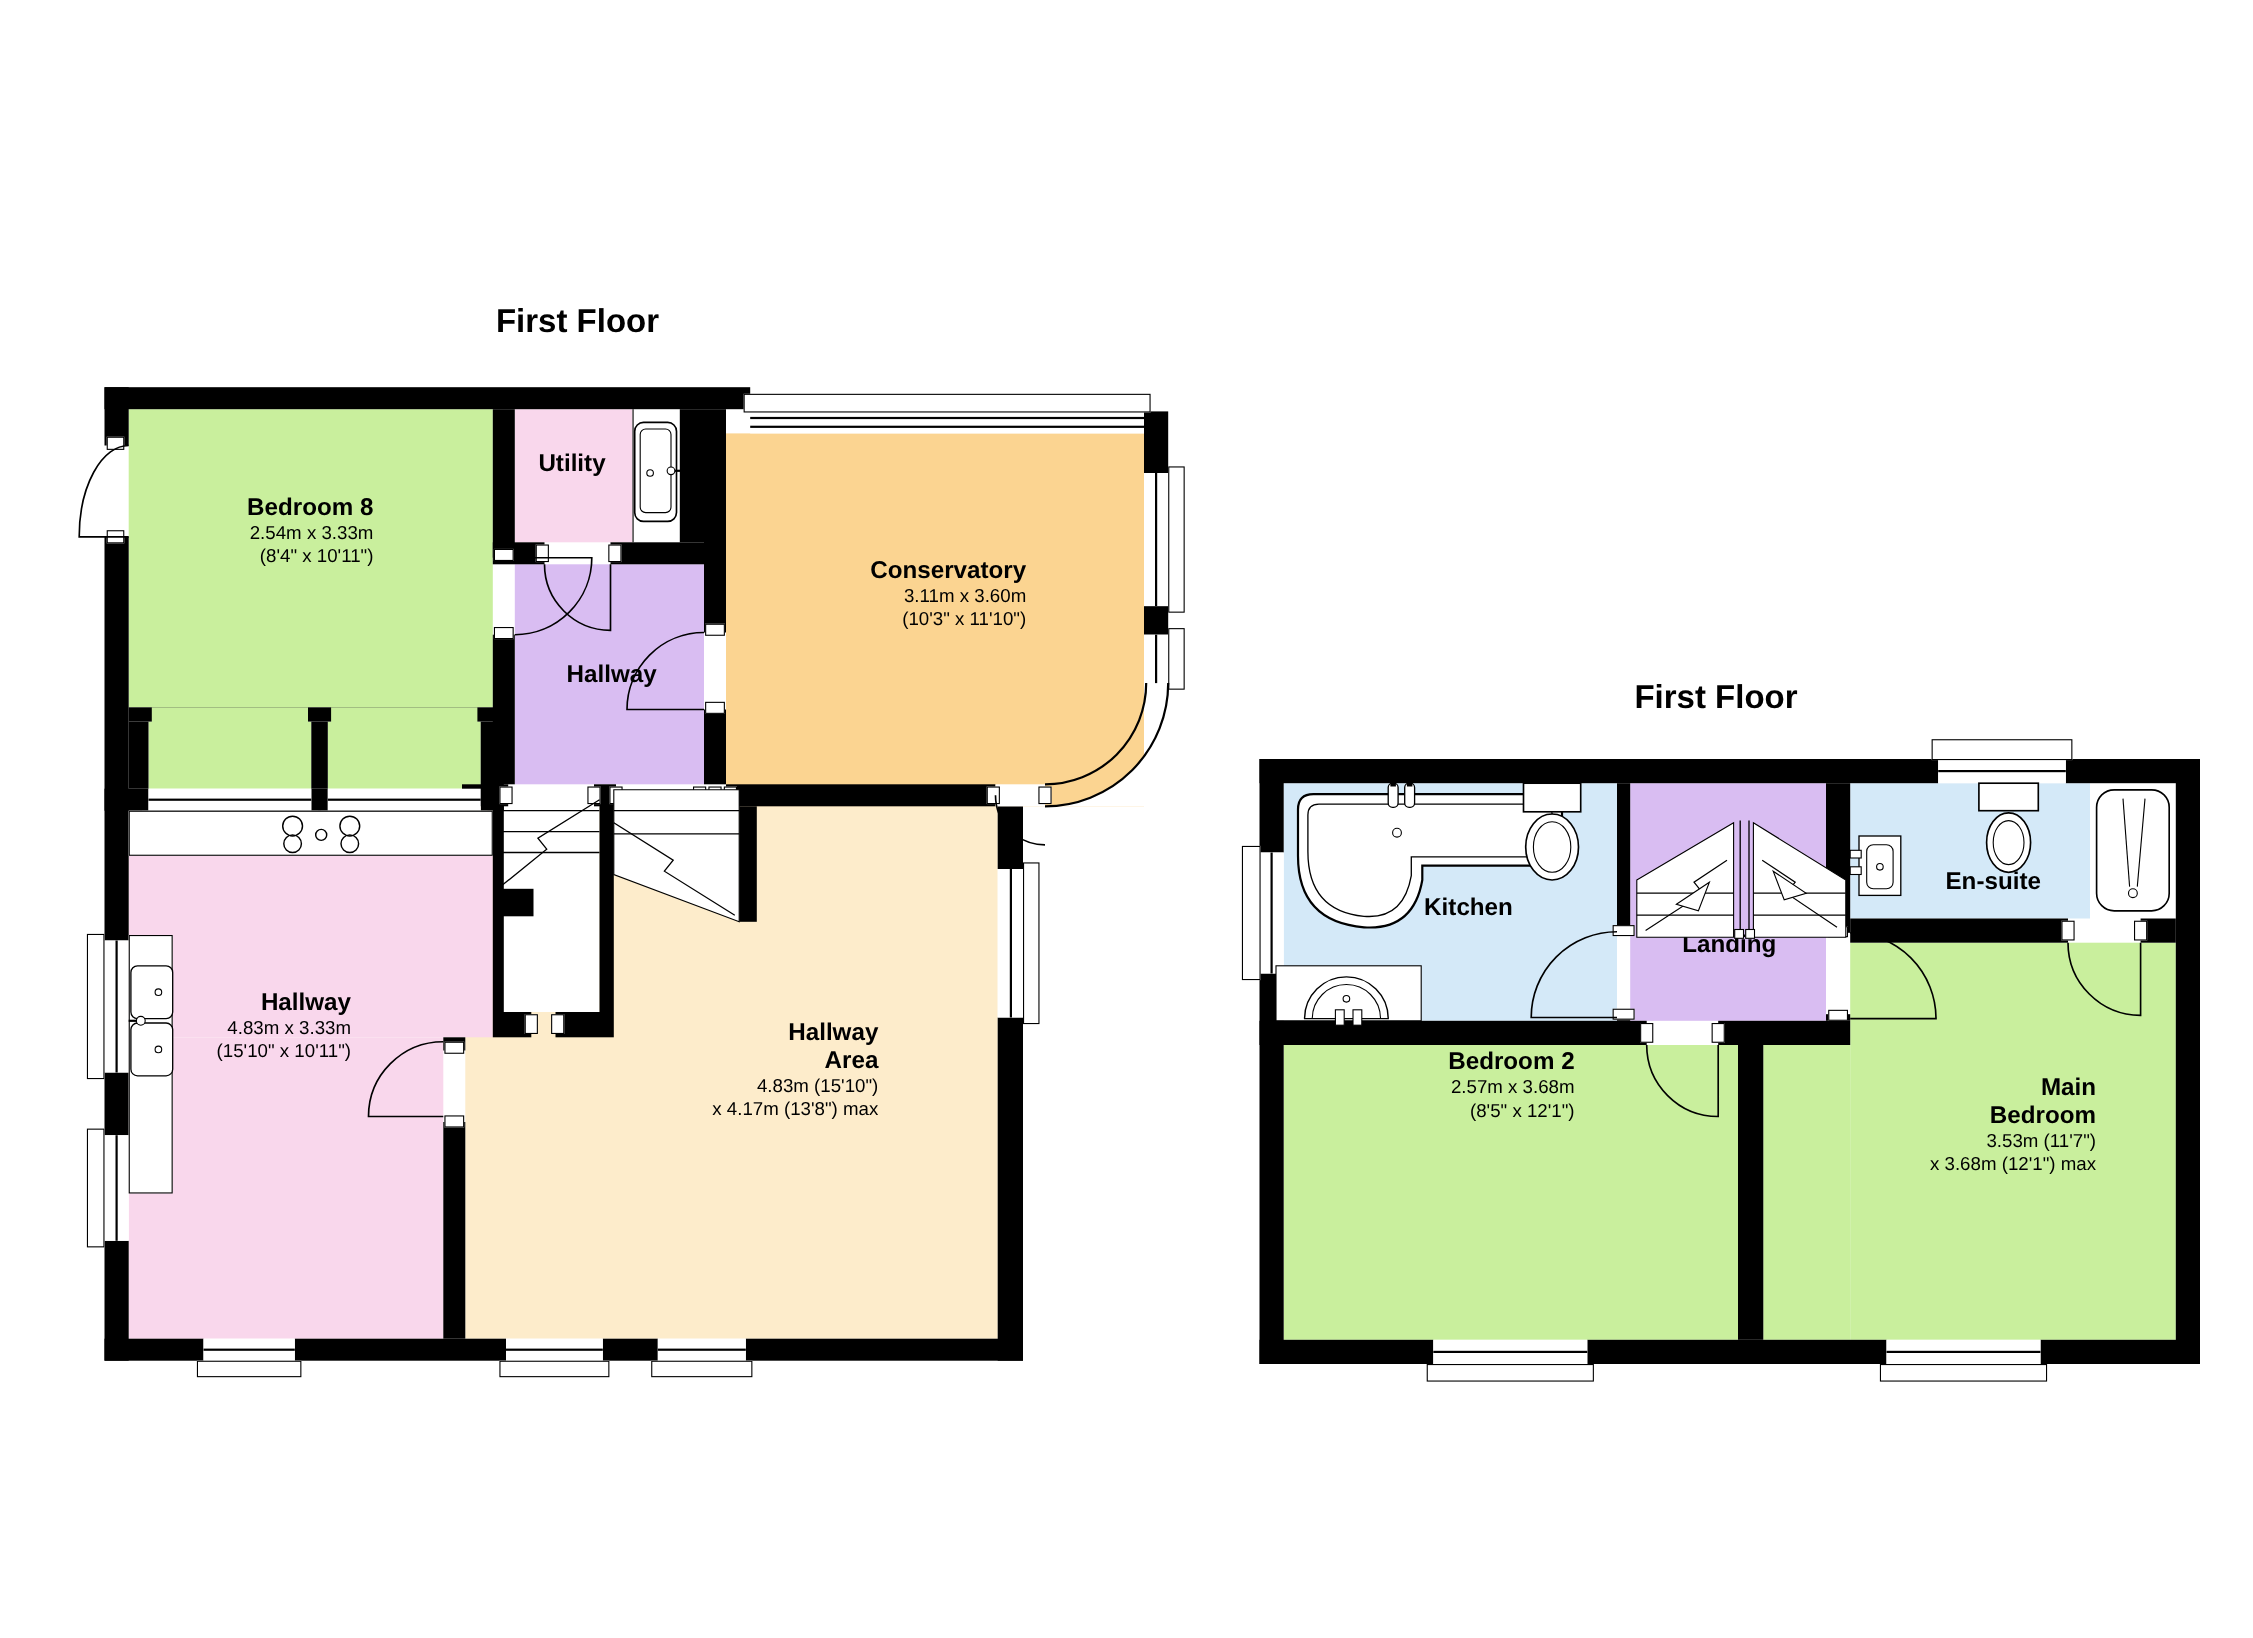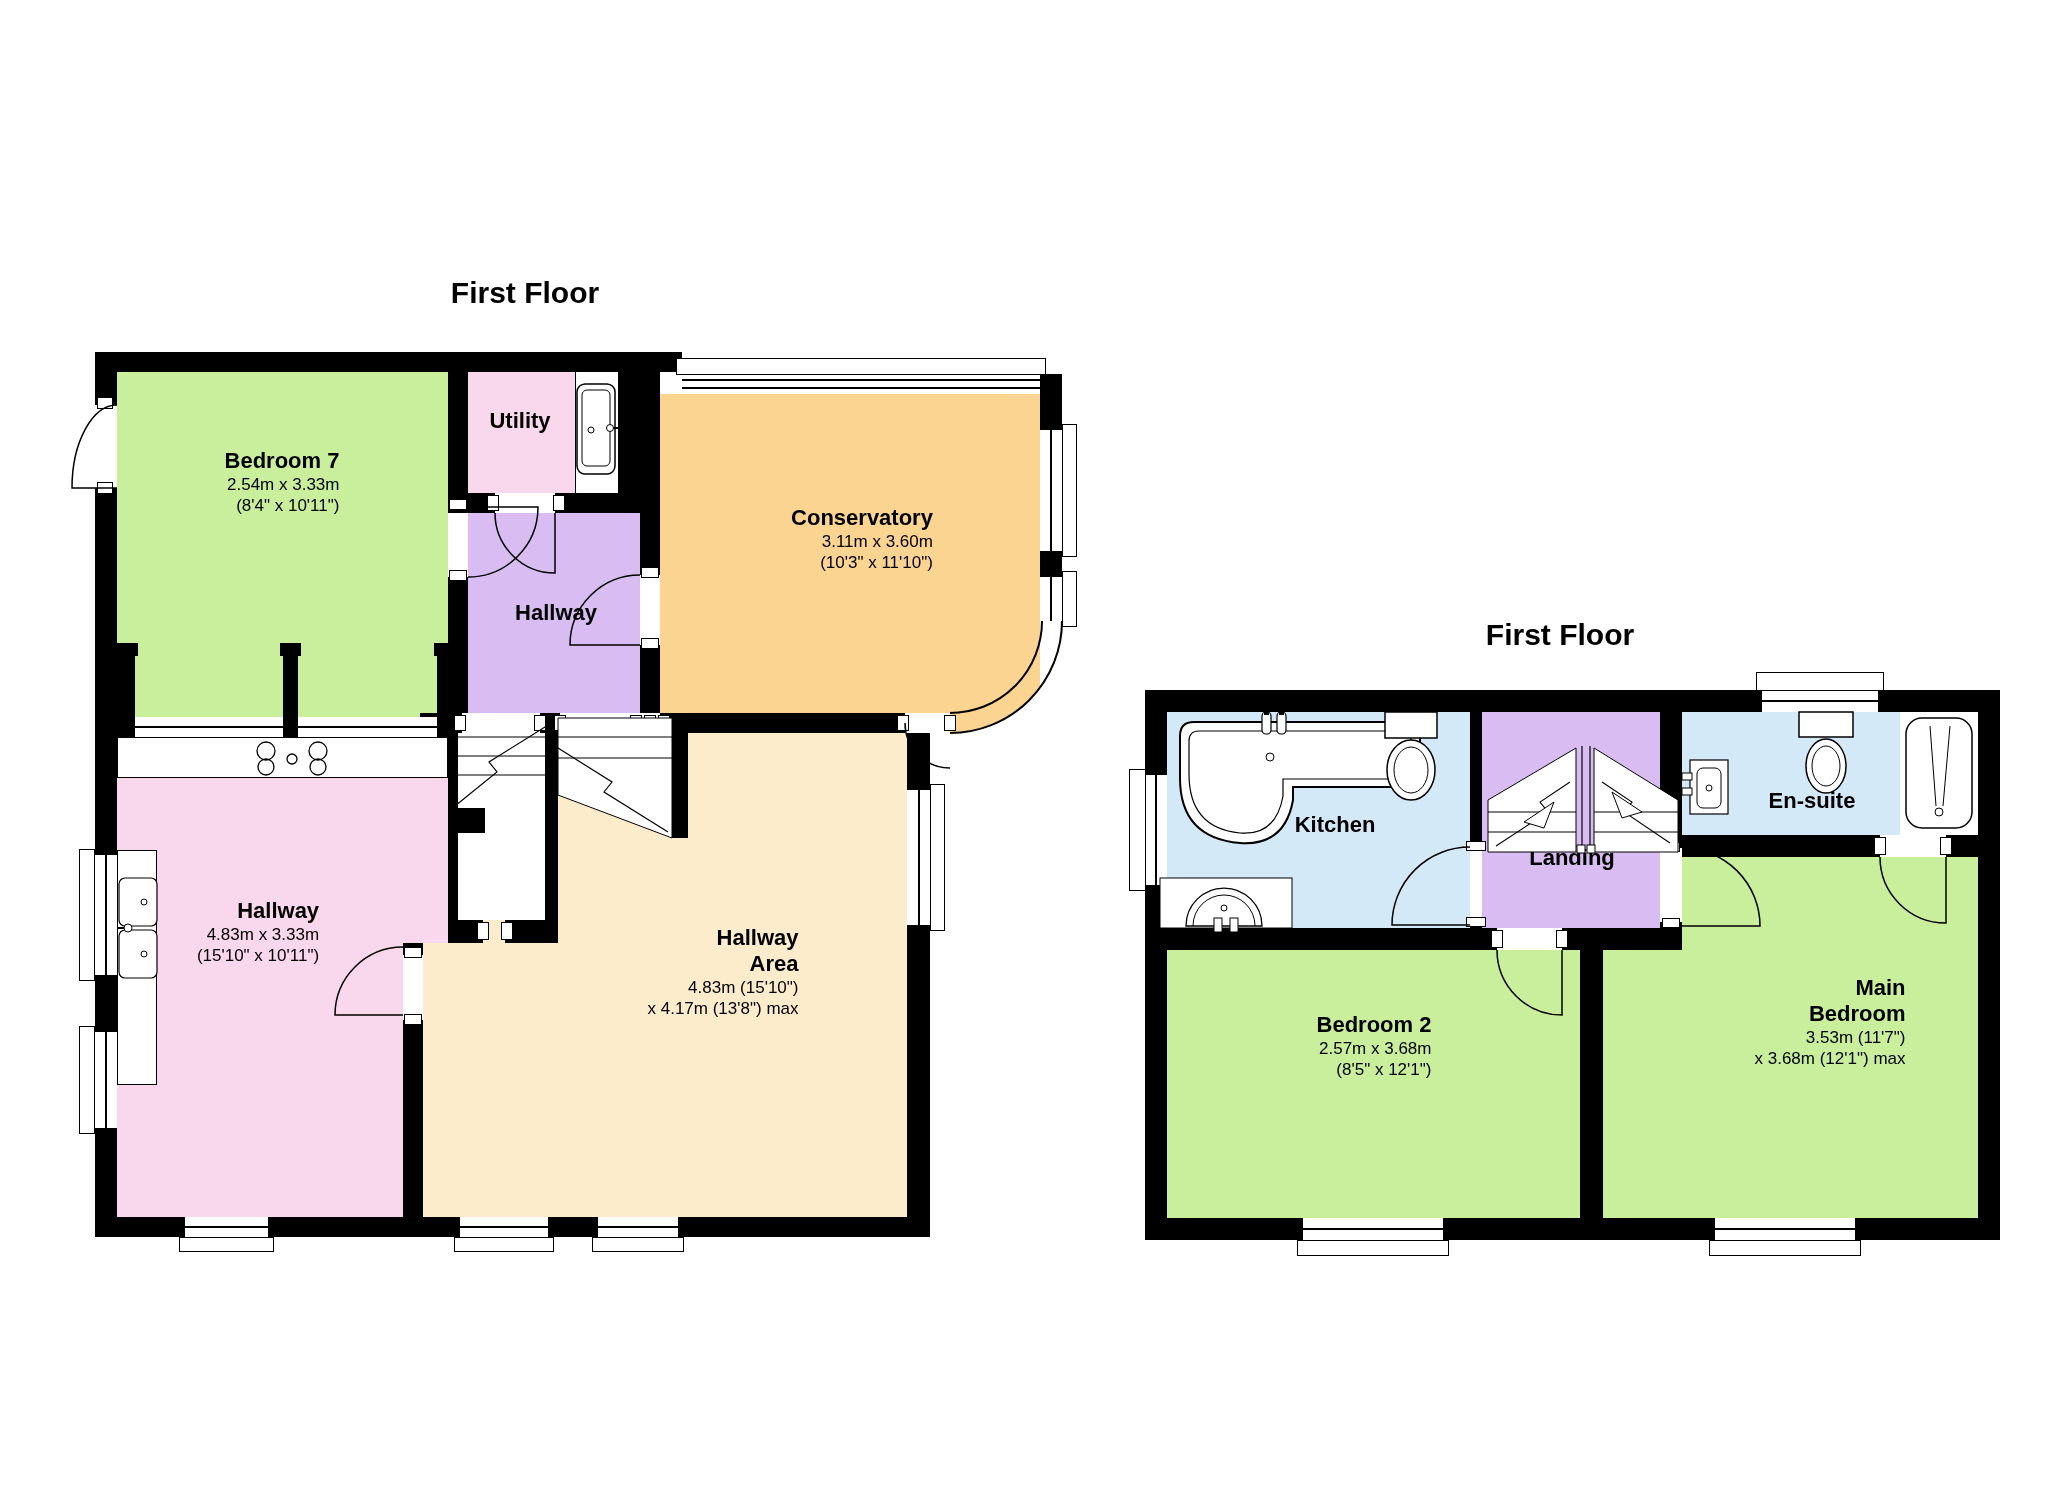--- a/index.html
+++ b/index.html
@@ -149,21 +149,21 @@
   <div class="j" style="left:554px;top:715px;width:12px;height:16px"></div>
   <div class="j" style="left:644px;top:715px;width:12px;height:16px"></div>
   <div class="j" style="left:897px;top:715px;width:12px;height:16px"></div>
   <div class="j" style="left:944px;top:715px;width:12px;height:16px"></div>
   <div class="j" style="left:404px;top:947px;width:18px;height:11px"></div>
   <div class="j" style="left:404px;top:1014px;width:18px;height:11px"></div>
   <div class="j" style="left:477px;top:922px;width:12px;height:18px"></div>
   <div class="j" style="left:501px;top:922px;width:12px;height:18px"></div>
 
   <div class="lbl" style="left:282px;top:448px">
-    <div class="nm">Bedroom 7</div>
+    <div class="nm">Bedroom 8</div>
     <div class="dm">2.54m x 3.33m</div>
     <div class="dm">(8'4" x 10'11")</div>
   </div>
   <div class="lbl" style="left:520px;top:408px">
     <div class="nm">Utility</div>
   </div>
   <div class="lbl" style="left:862px;top:505px">
     <div class="nm">Conservatory</div>
     <div class="dm">3.11m x 3.60m</div>
     <div class="dm">(10'3" x 11'10")</div>
@@ -240,21 +240,21 @@
 
   <div class="lbl" style="left:1335px;top:812px">
     <div class="nm">Kitchen</div>
   </div>
   <div class="lbl" style="left:1572px;top:845px">
     <div class="nm">Landing</div>
   </div>
   <div class="lbl" style="left:1812px;top:788px">
     <div class="nm">En-suite</div>
   </div>
-  <div class="lbl" style="left:1374px;top:1012px">
+  <div class="lbl" style="left:1374px;top:952px">
     <div class="nm">Bedroom 2</div>
     <div class="dm">2.57m x 3.68m</div>
     <div class="dm">(8'5" x 12'1")</div>
   </div>
   <div class="lbl" style="left:1830px;top:975px">
     <div class="nm">Main</div>
     <div class="nm">Bedroom</div>
     <div class="dm">3.53m (11'7")</div>
     <div class="dm">x 3.68m (12'1") max</div>
   </div>

